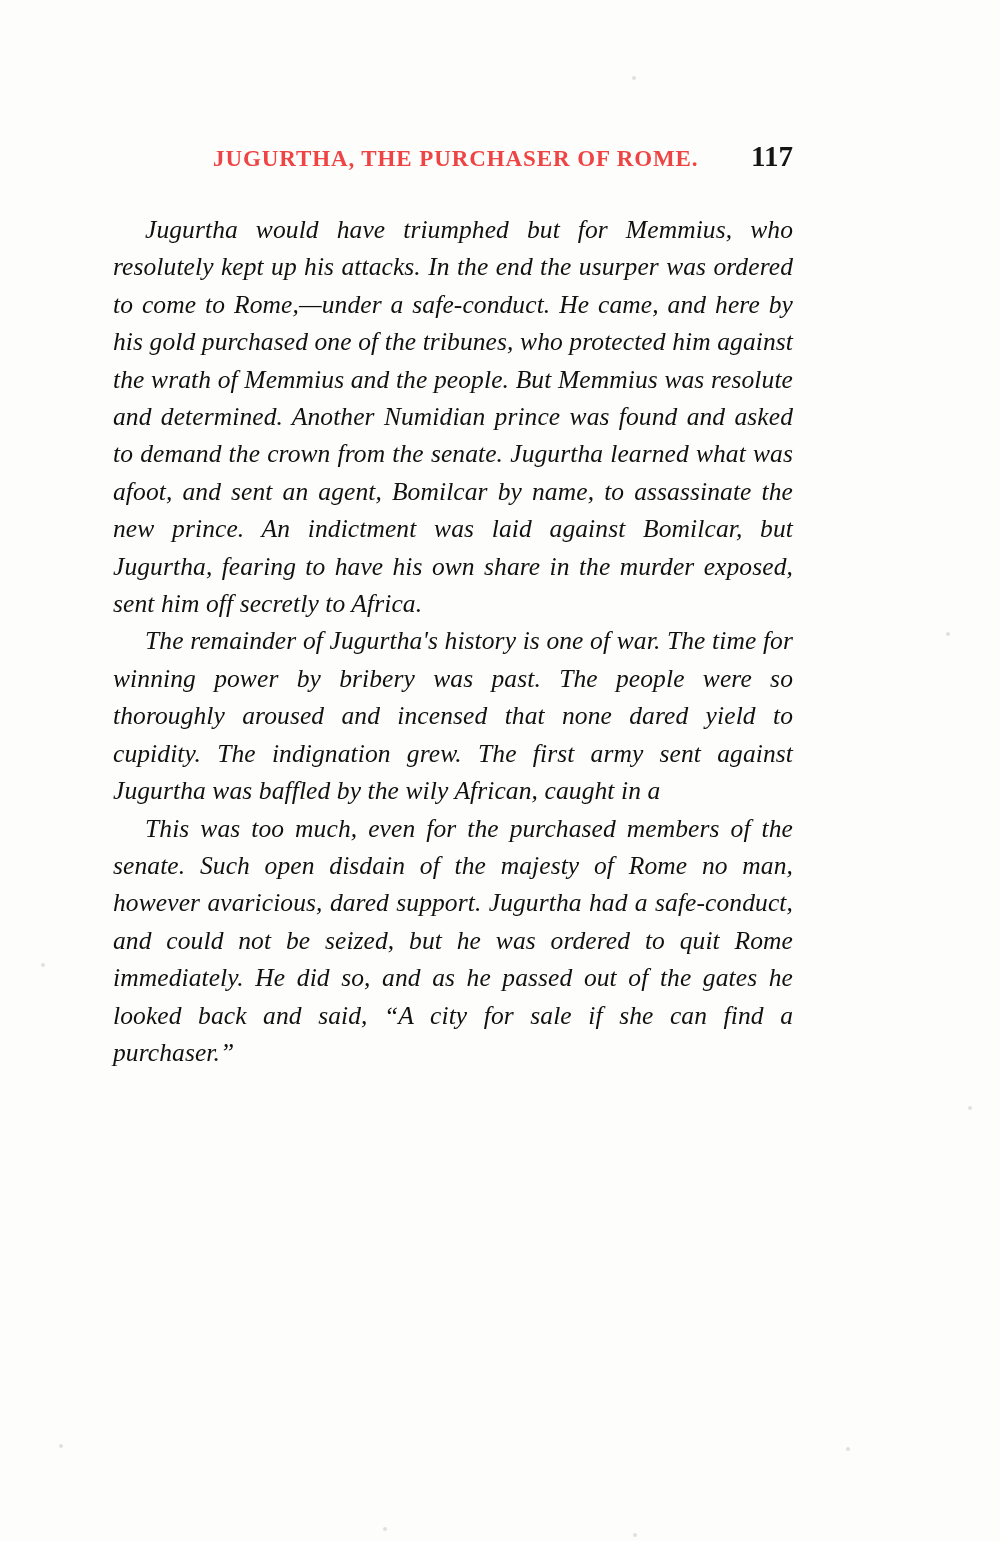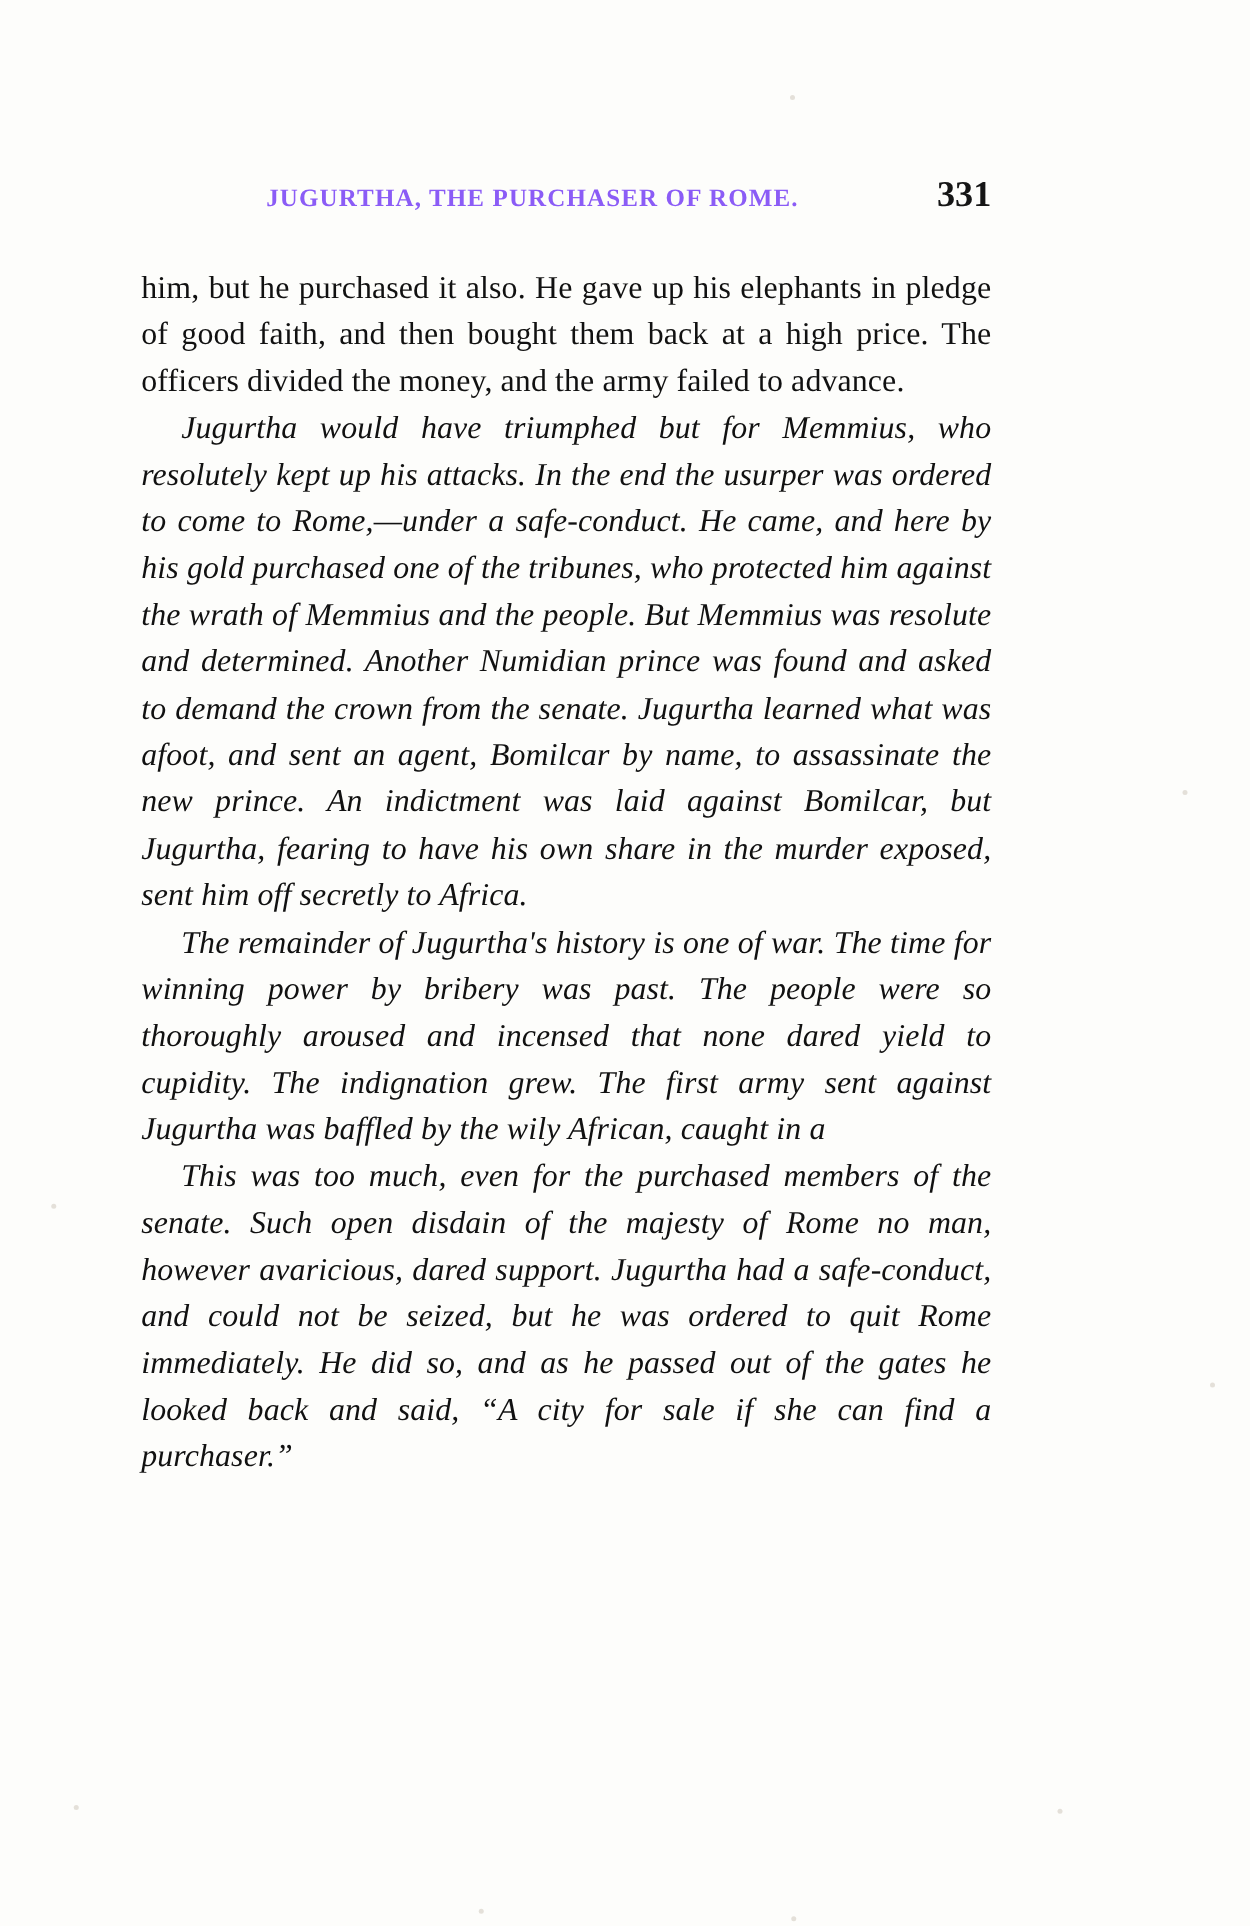--- a/index.html
+++ b/index.html
@@ -40,25 +40,25 @@
   .running-head {
     display: flex;
     align-items: baseline;
     justify-content: space-between;
     margin-bottom: 38px;
     padding-left: 100px;
   }
 
   .running-head .title {
     font-family: "Liberation Serif", serif;
-    font-size: 20px;
+    font-size: 23px;
     letter-spacing: 0.9px;
     font-weight: 700;
     white-space: nowrap;
-    color: #8b5cf6;
+    color: #ef4444;
   }
 
   .running-head .folio {
     font-family: "Liberation Serif", serif;
     font-size: 29px;
     font-weight: 700;
     color: #151515;
     margin-left: 26px;
   }
 
@@ -92,23 +92,22 @@
   <div class="speck" style="left:59px;top:1444px;width:4px;height:4px;"></div>
   <div class="speck" style="left:846px;top:1447px;width:4px;height:4px;"></div>
   <div class="speck" style="left:383px;top:1527px;width:4px;height:4px;"></div>
   <div class="speck" style="left:633px;top:1533px;width:4px;height:4px;"></div>
 </div>
 
 <div class="content">
 
   <div class="running-head">
     <div class="title">JUGURTHA, THE PURCHASER OF ROME.</div>
-    <div class="folio">331</div>
+    <div class="folio">117</div>
   </div>
 
   <div class="body-text">
-    <p class="cont">him, but he purchased it also.  He gave up his elephants in pledge of good faith, and then bought them back at a high price.  The officers divided the money, and the army failed to advance.</p>
     <p class="indent">Jugurtha would have triumphed but for Memmius, who resolutely kept up his attacks.  In the end the usurper was ordered to come to Rome,—under a safe-conduct.  He came, and here by his gold purchased one of the tribunes, who protected him against the wrath of Memmius and the people.  But Memmius was resolute and determined.  Another Numidian prince was found and asked to demand the crown from the senate.  Jugurtha learned what was afoot, and sent an agent, Bomilcar by name, to assassinate the new prince.  An indictment was laid against Bomilcar, but Jugurtha, fearing to have his own share in the murder exposed, sent him off secretly to Africa.</p>
     <p class="indent">The remainder of Jugurtha's history is one of war.  The time for winning power by bribery was past.  The people were so thoroughly aroused and incensed that none dared yield to cupidity.  The indignation grew.  The first army sent against Jugurtha was baffled by the wily African, caught in a</p>
     <p class="indent">This was too much, even for the purchased members of the senate.  Such open disdain of the majesty of Rome no man, however avaricious, dared support.  Jugurtha had a safe-conduct, and could not be seized, but he was ordered to quit Rome immediately.  He did so, and as he passed out of the gates he looked back and said, “A city for sale if she can find a purchaser.”</p>
   </div>
 
 </div>
 
 </body></html>

